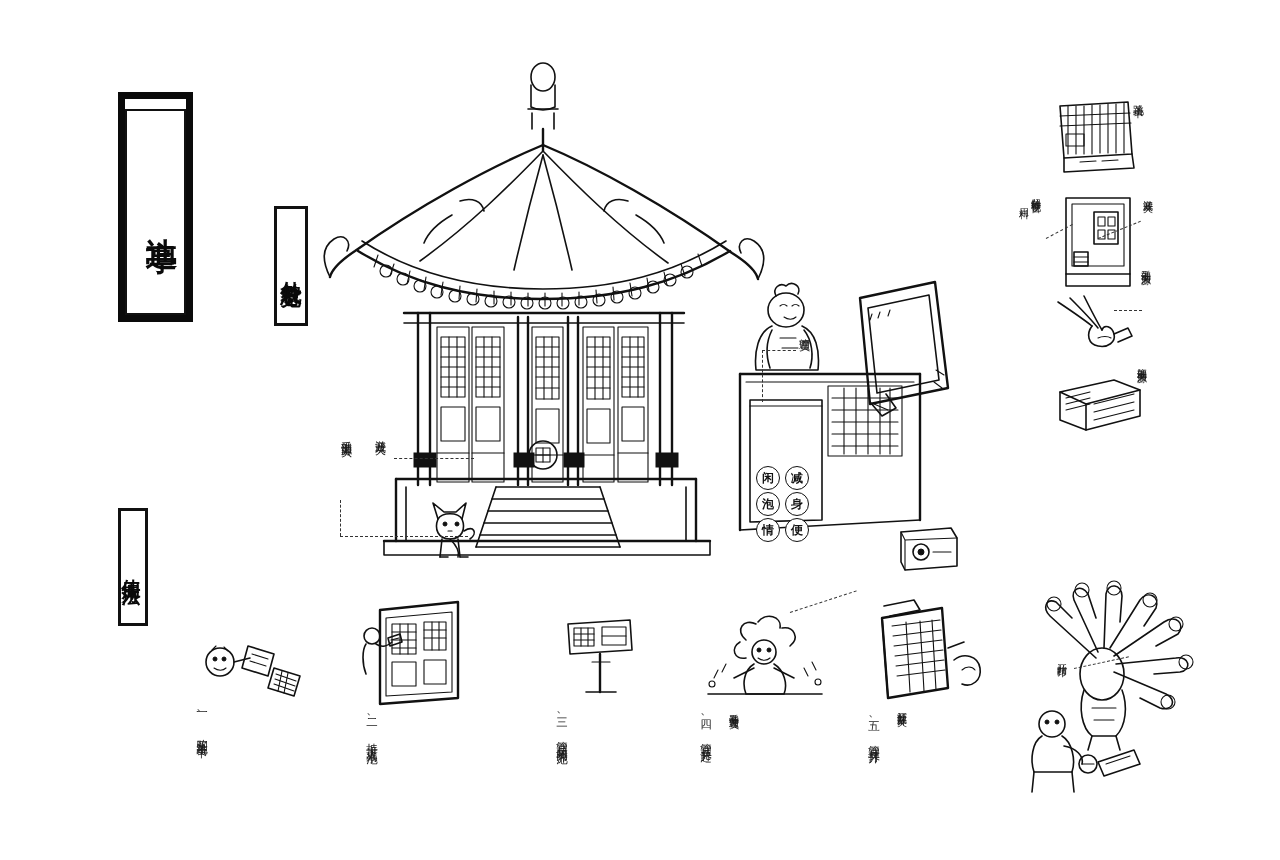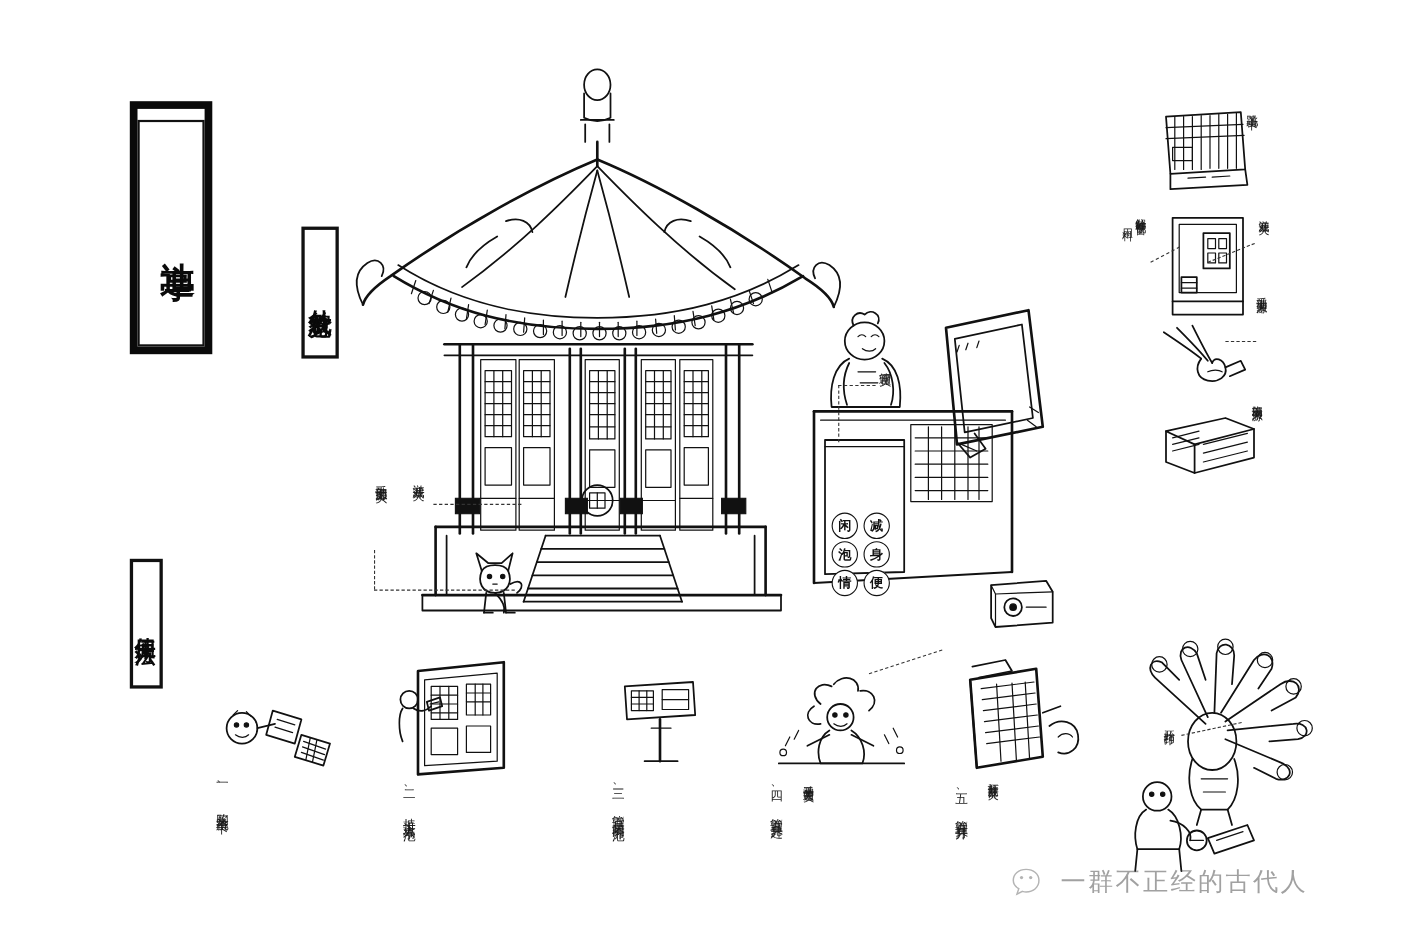--- a/index.html
+++ b/index.html
@@ -546,22 +546,14 @@
     <path class="ink-t" d="M60 58 H72"></path>
     <path class="ink" d="M12 66 L10 86 M50 66 L52 86"></path>
     <path class="ink" d="M76 56 L112 44 L118 58 L82 70 Z"></path>
     <path class="ink-t" d="M84 58 L108 50"></path>
   </svg>
   <div class="vlabel sm" style="left:1056px;top:656px;">开始打印</div>
   <div class="lead" style="left:1074px;top:668px;width:56px;transform:rotate(-12deg);transform-origin:left center;"></div>
 
   <div class="lead" style="left:790px;top:612px;width:70px;transform:rotate(-18deg);transform-origin:left center;"></div>
 
-  <div class="wm">
-    <svg class="wm-logo" viewBox="0 0 40 36">
-      <path d="M15 4 C7 4 1 9 1 16 C1 20 3 23 7 25 L5 31 L11 28 C12.5 28.4 14 28.6 15 28.6 C23 28.6 29 23.4 29 16 C29 9 23 4 15 4 Z" fill="none" stroke="#777" stroke-width="1.6"></path>
-      <circle cx="10" cy="13" r="1.8" fill="#777"></circle>
-      <circle cx="20" cy="13" r="1.8" fill="#777"></circle>
-    </svg>
-    <span class="wm-text">一群不正经的古代人</span>
-  </div>
 
 </div>
 
 </body></html>

